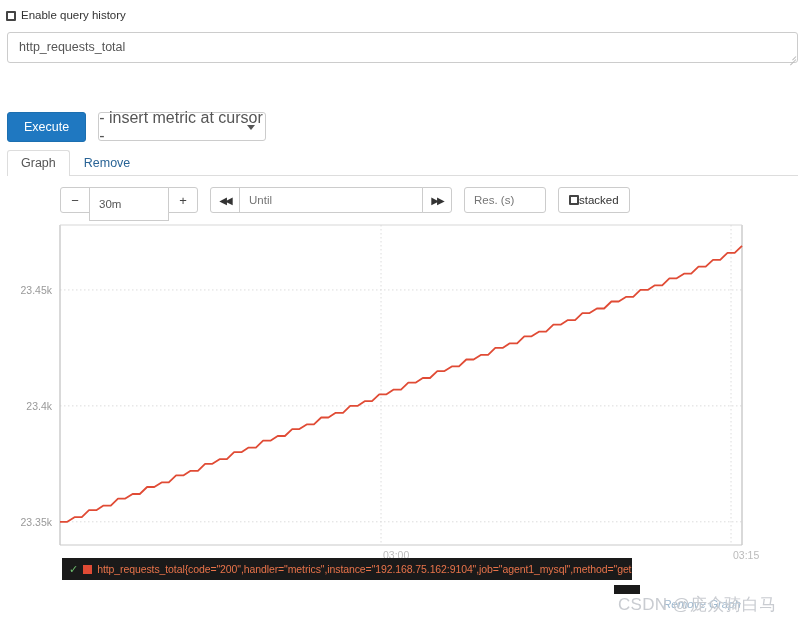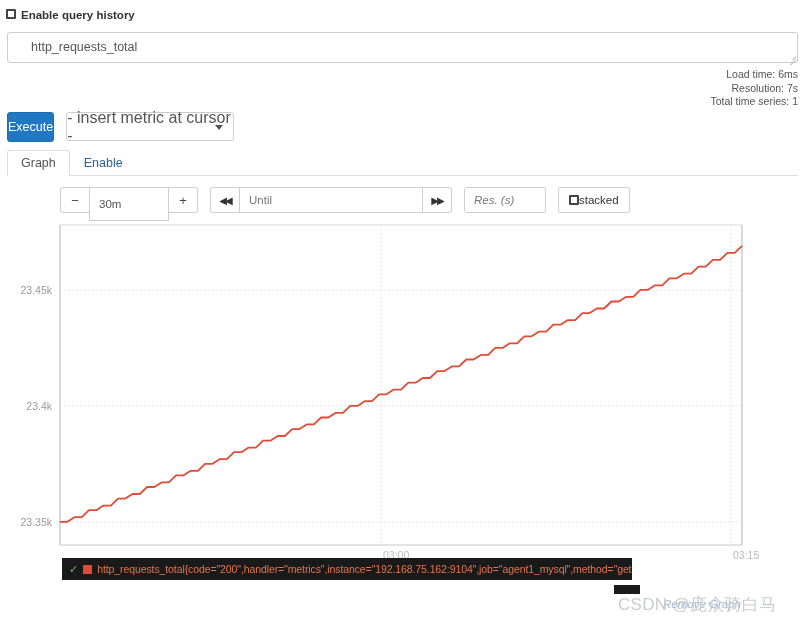--- a/index.html
+++ b/index.html
@@ -9,22 +9,22 @@
     background: #ffffff;
     font-family: "Liberation Sans", sans-serif;
     color: #333;
     overflow: hidden;
   }
   .page { position: relative; width: 805px; height: 622px; }
 
   
   .qhist {
     position: absolute; left: 6px; top: 9px;
-    display: flex; align-items: flex-start; gap: 5px;
-    font-size: 11.5px; color: #333; font-weight: bold;
+    display: flex; align-items: flex-end; gap: 5px;
+    font-size: 11.5px; color: #333;
   }
   .cb-box {
     width: 10px; height: 10px;
     border: 2px solid #444;
     border-radius: 1px;
     background: #fff;
     display: inline-block;
     flex: 0 0 auto;
   }
 
@@ -34,21 +34,21 @@
     width: 791px; height: 31px;
   }
   .expr {
     width: 100%; height: 100%;
     border: 1px solid #ccc;
     border-radius: 3px;
     background: #fff;
     font-family: "Liberation Sans", sans-serif;
     font-size: 12.5px;
     color: #555;
-    padding: 7px 23px;
+    padding: 7px 11px;
     resize: none;
     outline: none;
     overflow: hidden;
   }
   .expr-grip {
     position: absolute; right: 2px; bottom: 2px;
     width: 9px; height: 9px;
     pointer-events: none;
   }
   .expr-grip i {
@@ -72,21 +72,21 @@
   .exec-row {
     position: absolute; left: 7px; top: 112px;
     display: flex; align-items: flex-start; gap: 12px;
   }
   .btn-execute {
     background: #1f78c1;
     border: 1px solid #1c6fb0;
     color: #fff;
     font-size: 12.5px;
     font-family: "Liberation Sans", sans-serif;
-    padding: 7px 0;
+    padding: 7px 16px;
     border-radius: 3px;
     cursor: pointer;
     line-height: 14px;
   }
   .metric-select {
     position: relative;
     width: 168px; height: 29px;
     border: 1px solid #ccc;
     border-radius: 3px;
     background: #fff;
@@ -151,21 +151,21 @@
     width: 30px; justify-content: center;
     cursor: pointer; font-size: 13px; color: #444;
     background: #fff;
   }
   .range-input { width: 80px; padding: 16px 9px; }
   .until-input { width: 184px; padding: 0 9px; color: #999; }
   .res-input {
     width: 82px; padding: 0 9px; color: #999;
     border: 1px solid #ccc; border-radius: 3px;
     height: 26px; display: flex; align-items: center;
-    font-size: 11.5px; background: #fff; font-style: italic;
+    font-size: 11.5px; background: #fff;
   }
   .stack-btn {
     height: 26px;
     border: 1px solid #ccc; border-radius: 3px;
     background: #fff;
     display: flex; align-items: center; 
     padding: 0 10px;
     font-size: 11.5px; color: #333;
     cursor: pointer;
   }
@@ -238,37 +238,32 @@
   </label>
 
   <div class="expr-wrap">
     <textarea class="expr" placeholder="Expression (press Shift+Enter for newlines)" style="">http_requests_total</textarea>
     <span class="expr-grip">
         <i></i>
         <i></i>
       </span>
   </div>
 
-  <div class="stats">
-    <div>Load time: 6ms</div>
-    <div>Resolution: 7s</div>
-    <div>Total time series: 1</div>
-  </div>
 
   <div class="exec-row">
     <button class="btn-execute">Execute</button>
     <div class="metric-select">
       <span>- insert metric at cursor -</span>
       <span class="caret"></span>
     </div>
   </div>
 
   <div class="tabs">
     <div class="tab active">Graph</div>
-    <div class="tab">Enable</div>
+    <div class="tab">Remove</div>
   </div>
 
   <div class="ctrl-bar">
     <div class="grp">
       <div class="sq-btn">−</div>
       <input class="range-input" value="30m" style="">
       <div class="sq-btn">+</div>
     </div>
 
     <div class="grp">

